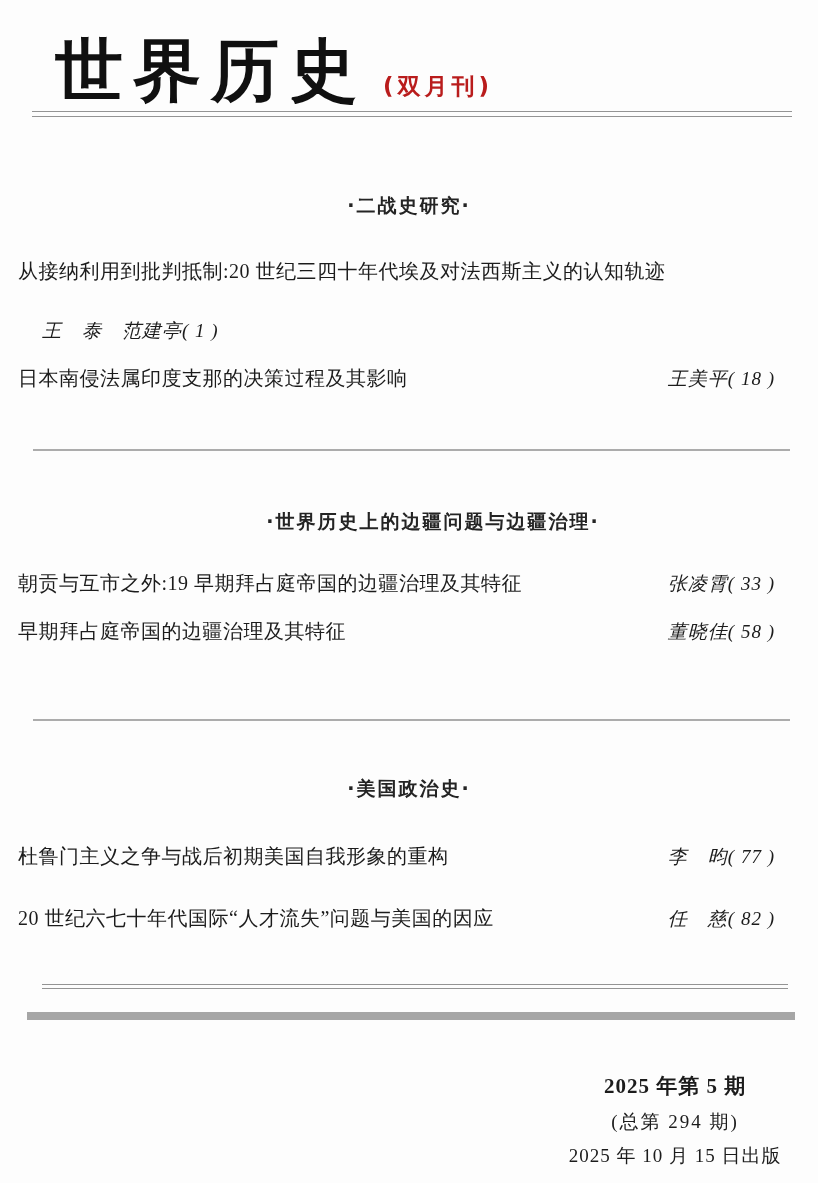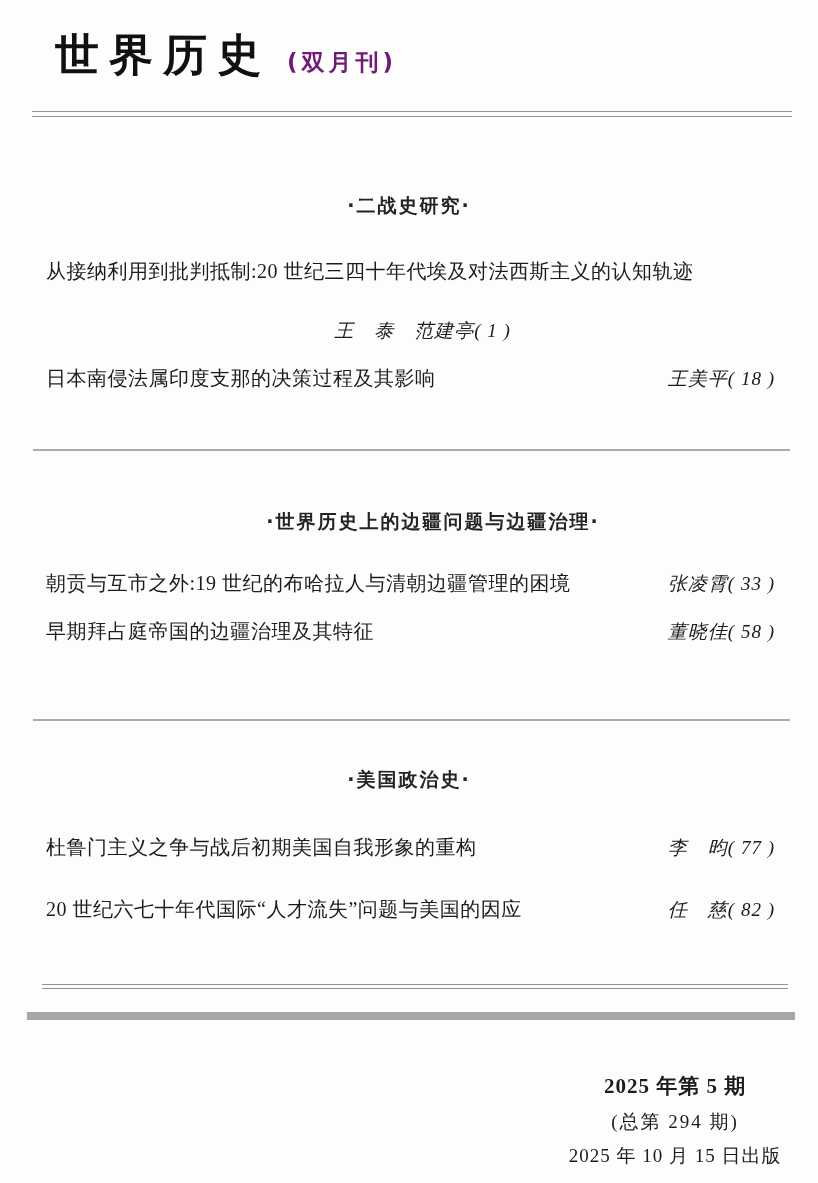--- a/index.html
+++ b/index.html
@@ -14,31 +14,31 @@
     color: #1c1c1c;
   }
 
   
   .masthead { position: absolute; top: 26px; left: 55px; white-space: nowrap; }
   .journal-title {
     display: inline;
     margin: 0;
     font-family: "DejaVu Sans", "Liberation Sans", sans-serif;
     font-weight: 900;
-    font-size: 44px;
+    font-size: 68px;
     letter-spacing: 10px;
     color: #101010;
   }
   .journal-subtitle {
     font-family: "DejaVu Sans", "Liberation Sans", sans-serif;
     font-weight: 700;
     font-size: 23px;
     letter-spacing: 4px;
     margin-left: 16px;
-    color: #701a75;
+    color: #b91c1c;
   }
 
   
   .rule-double {
     position: absolute;
     box-sizing: border-box;
     border-top: 1.5px solid #949494;
     border-bottom: 1.5px solid #949494;
     height: 6px;
   }
@@ -71,38 +71,38 @@
     text-align: center;
     font-family: "DejaVu Sans", "Liberation Sans", sans-serif;
     font-weight: 700;
     font-size: 19px;
     letter-spacing: 2px;
     color: #242424;
     line-height: 26px;
   }
   .sec-0 .section-header { margin-top: 32px; }
   .sec-1 .section-header { margin-top: 18px; padding-left: 48px; }
-  .sec-2 .section-header { margin-top: 8px; }
+  .sec-2 .section-header { margin-top: 17px; }
 
-  .article { padding: 0 43px 0 46px; }
+  .article { padding: 0 43px 0 18px; }
   .title-row {
     display: flex;
     justify-content: space-between;
     align-items: baseline;
     line-height: 27px;
   }
   .article-title { font-size: 20px; letter-spacing: 0.5px; }
   .article-byline {
     font-style: italic;
     font-size: 19px;
     letter-spacing: 1px;
     white-space: nowrap;
     margin-left: 24px;
   }
-  .byline-row { text-align: center; line-height: 27px; }
+  .byline-row { text-align: left; line-height: 27px; }
 
   .sec-0 .art-0 { margin-top: 40px; }
   .sec-0 .art-0 .byline-row { margin-top: 32px; }
   .sec-0 .art-1 { margin-top: 20px; }
   .sec-1 .art-0 { margin-top: 36px; }
   .sec-1 .art-1 { margin-top: 21px; }
   .sec-2 .art-0 { margin-top: 42px; font-family: Liberation Serif, serif; }
   .sec-2 .art-1 { margin-top: 35px; font-family: Liberation Serif, serif; }
 
   
@@ -141,21 +141,21 @@
           <div class="title-row">
             <span class="article-title">日本南侵法属印度支那的决策过程及其影响</span>
             <span class="article-byline">王美平( 18 )</span>
           </div>
         </div>
       </section>
       <section class="section sec-1">
         <div class="section-header">·世界历史上的边疆问题与边疆治理·</div>
         <div class="article art-0">
           <div class="title-row">
-            <span class="article-title">朝贡与互市之外:19 世纪的布哈拉人与清朝边疆管理的困境</span>
+            <span class="article-title">朝贡与互市之外:19 早期拜占庭帝国的边疆治理及其特征</span>
             <span class="article-byline">张凌霄( 33 )</span>
           </div>
         </div>
         <div class="article art-1">
           <div class="title-row">
             <span class="article-title">早期拜占庭帝国的边疆治理及其特征</span>
             <span class="article-byline">董晓佳( 58 )</span>
           </div>
         </div>
       </section>

